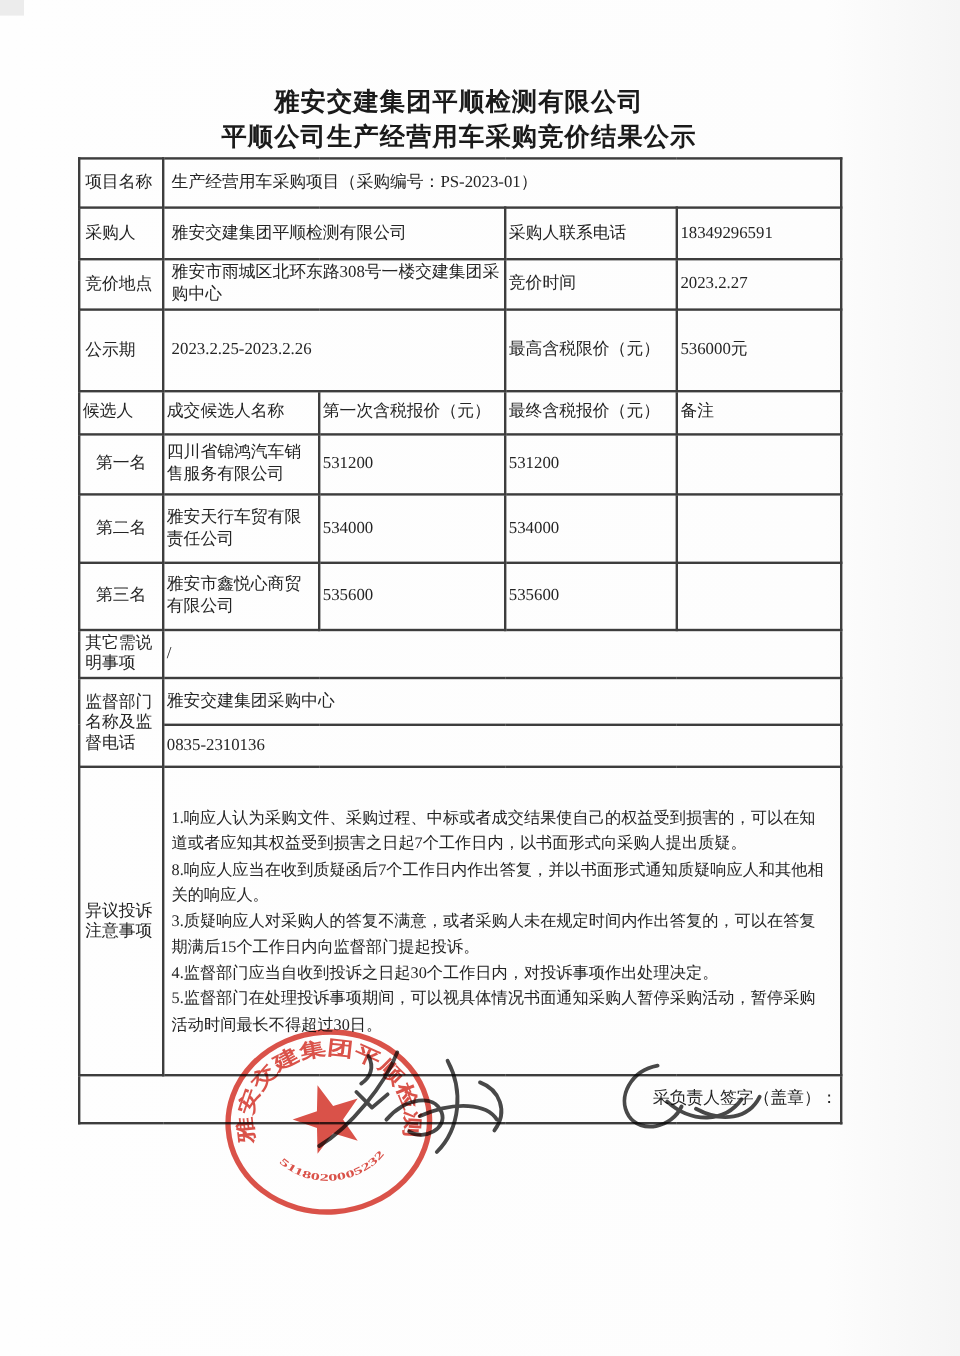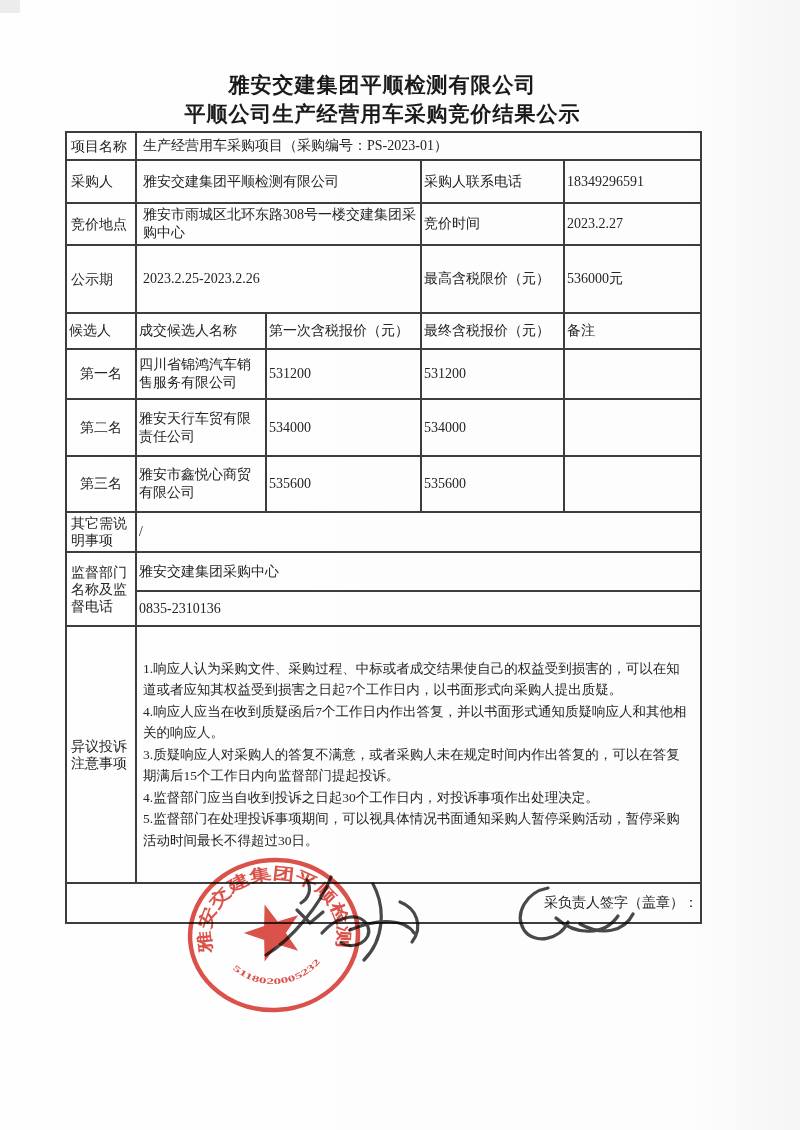--- a/index.html
+++ b/index.html
@@ -53,21 +53,21 @@
   <table class="doc">
     <colgroup>
       <col style="width:70px">
         <col style="width:130px">
         <col style="width:155px">
         <col style="width:143px">
         <col style="width:137px">
     </colgroup>
 
     <tbody>
-        <tr style="height:28px">
+        <tr style="height:41px">
       <td class="lbl">项目名称</td>
       <td class="vleft" colspan="4">生产经营用车采购项目（采购编号：PS-2023-01）</td>
     </tr>
 
     <tr style="height:43px">
       <td class="lbl">采购人</td>
       <td class="vleft" colspan="2">雅安交建集团平顺检测有限公司</td>
       <td class="ctr">采购人联系电话</td>
       <td class="ctr">18349296591</td>
     </tr>
@@ -128,21 +128,21 @@
       <td class="ctr" colspan="4">雅安交建集团采购中心</td>
     </tr>
     <tr style="height:35px">
       <td class="ctr" colspan="4">0835-2310136</td>
     </tr>
 
     <tr style="height:257px">
       <td class="lbl">异议投诉注意事项</td>
       <td class="obj" colspan="4">
         <div>1.响应人认为采购文件、采购过程、中标或者成交结果使自己的权益受到损害的，可以在知道或者应知其权益受到损害之日起7个工作日内，以书面形式向采购人提出质疑。</div>
-        <div>4.响应人应当在收到质疑函后7个工作日内作出答复，并以书面形式通知质疑响应人和其他相关的响应人。</div>
+        <div>8.响应人应当在收到质疑函后7个工作日内作出答复，并以书面形式通知质疑响应人和其他相关的响应人。</div>
         <div>3.质疑响应人对采购人的答复不满意，或者采购人未在规定时间内作出答复的，可以在答复期满后15个工作日内向监督部门提起投诉。</div>
         <div>4.监督部门应当自收到投诉之日起30个工作日内，对投诉事项作出处理决定。</div>
         <div>5.监督部门在处理投诉事项期间，可以视具体情况书面通知采购人暂停采购活动，暂停采购活动时间最长不得超过30日。</div>
       </td>
     </tr>
 
     <tr style="height:40px">
       <td class="sign" colspan="5">采负责人签字（盖章）：</td>
     </tr>
   </tbody>

